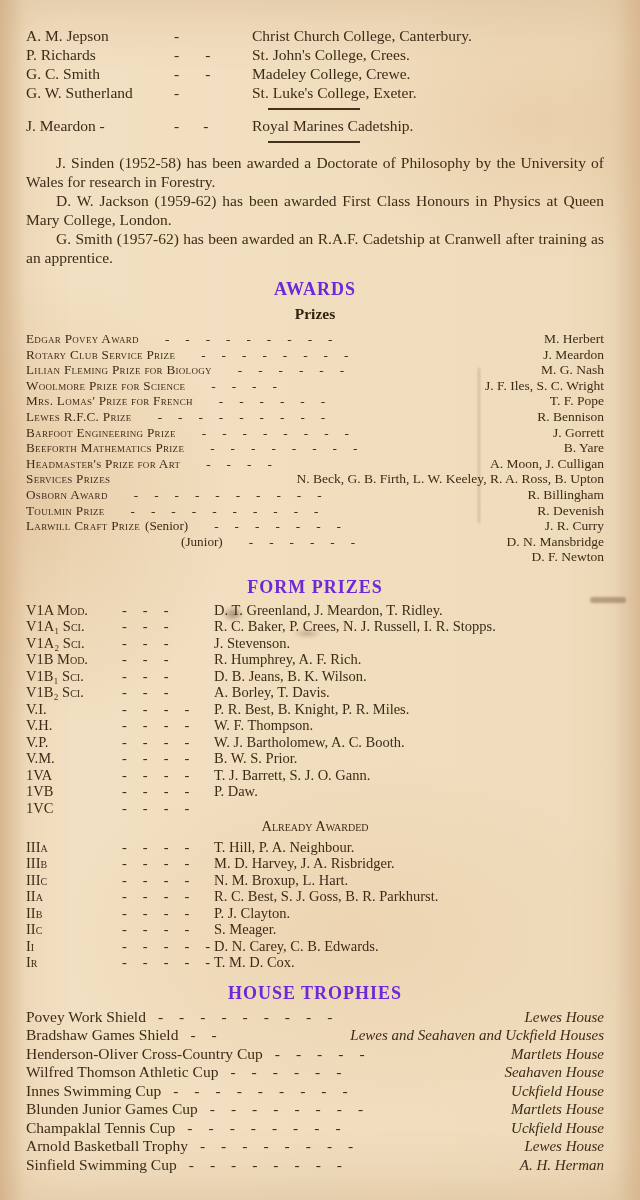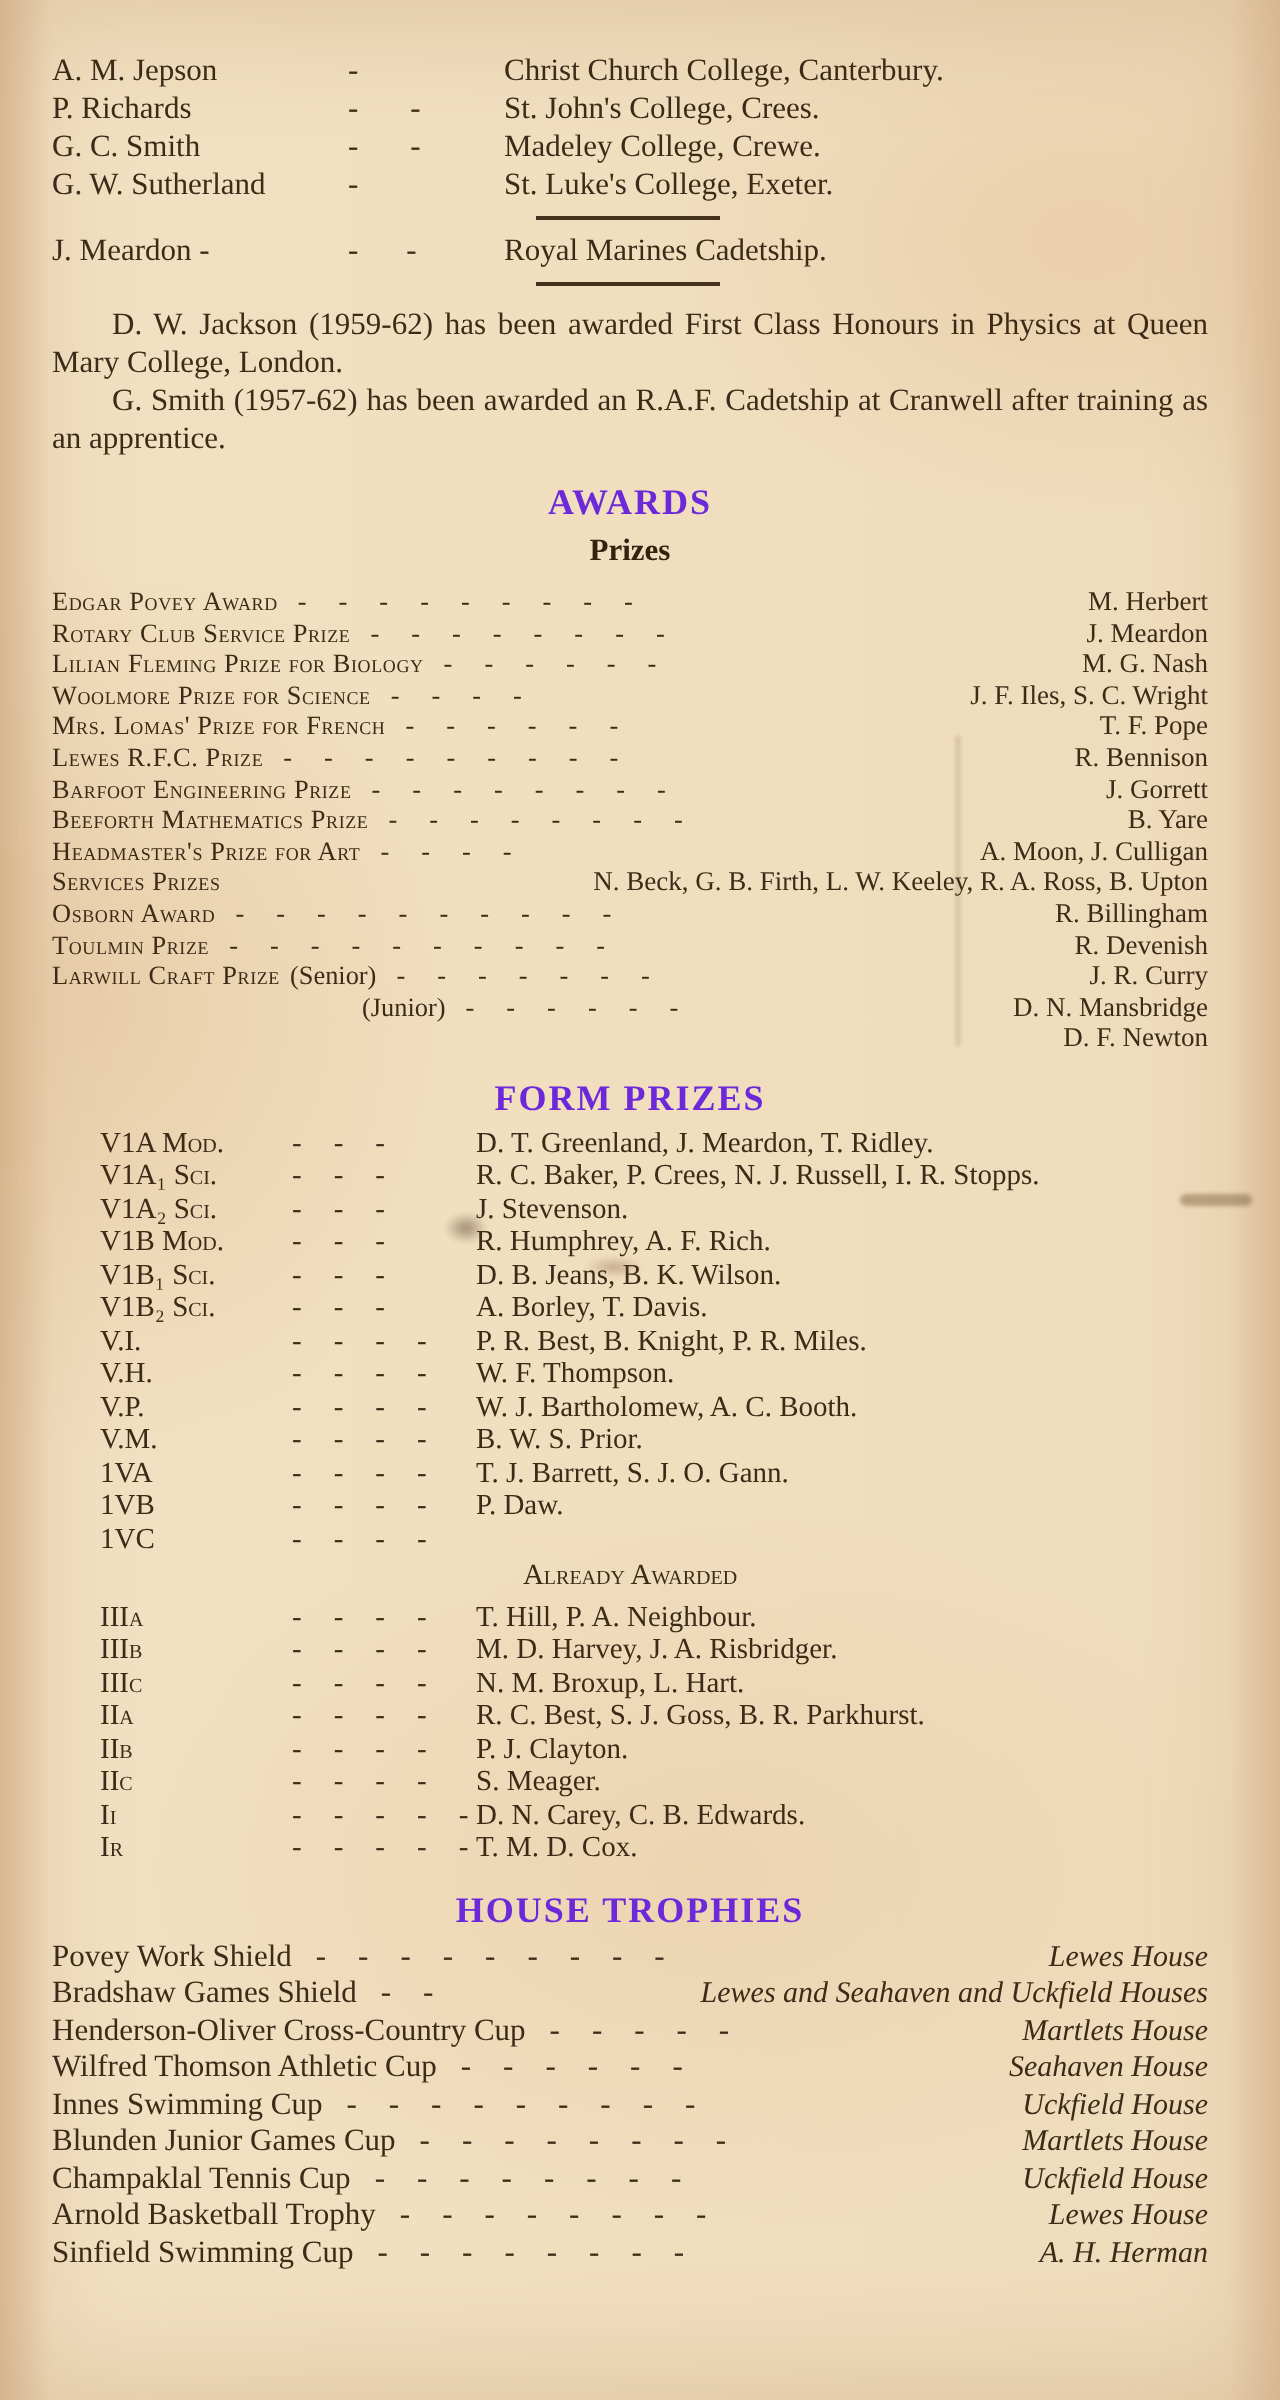--- a/index.html
+++ b/index.html
@@ -39,31 +39,31 @@
   
   .paras { margin-top:10px; }
   .para { margin:0; font-size:15.5px; line-height:19px; text-indent:30px; text-align:justify; }
 
   
   .h1 { text-align:center; font-weight:bold; font-size:18px; letter-spacing:1px; color:#6d28d9; margin:12px 0 0 0; }
   .h2 { text-align:center; font-weight:bold; font-size:15.5px; color:#33220f; margin:5px 0 8px 0; }
 
   
   .prizes { margin-top:2px; }
-  .prow { display:flex; align-items:flex-start; font-size:13.2px; line-height:15.6px; }
+  .prow { display:flex; align-items:flex-start; font-size:13.2px; line-height:15.6px;gap:16px; }
   .prow.indent { margin-left:150px; }
   .plabel { flex:none; white-space:nowrap; }
   .sc { font-variant:small-caps; letter-spacing:0.3px; }
   .plain:not(:empty) { margin-left:5px; }
   .leader { flex:1; letter-spacing:16px; white-space:nowrap; overflow:hidden; padding-left:10px; margin-right:6px; }
   .pwinner { flex:none; white-space:nowrap; font-size:13.5px; }
 
   
   .fsec { margin-top:4px; }
-  .frow { display:flex; align-items:flex-start; font-size:14.5px; line-height:16.5px;margin-left:24px; }
+  .frow { display:flex; align-items:flex-start; font-size:14.5px; line-height:16.5px; }
   .fform { flex:none; width:96px; font-variant:small-caps; white-space:nowrap; }
   .fleader { flex:none; width:92px; letter-spacing:16px; white-space:nowrap; overflow:hidden; }
   .fnames { flex:1; white-space:nowrap; }
   .aa-line { text-align:center; font-variant:small-caps; font-size:14.5px; line-height:16.5px; margin-top:2px; }
 
   
   .hsec { margin-top:4px; }
   .hrow { display:flex; align-items:baseline; font-size:15.5px; line-height:18.5px; }
   .hlabel { flex:none; white-space:nowrap; }
   .hleader { flex:1; letter-spacing:16px; white-space:nowrap; overflow:hidden; padding-left:12px; margin-right:5px; }
@@ -115,20 +115,21 @@
   <div class="trow meardon">
     <span class="cname">J. Meardon -</span>
     <span class="cdash">--</span>
     <span class="ccollege">Royal Marines Cadetship.</span>
   </div>
 
   <div class="rule"></div>
 
   <section class="paras">
 
+      <p class="para">J. Sinden (1952-58) has been awarded a Doctorate of Philosophy by the University of Wales for research in Forestry.</p>
 
       <p class="para">D. W. Jackson (1959-62) has been awarded First Class Honours in Physics at Queen Mary College, London.</p>
 
       <p class="para">G. Smith (1957-62) has been awarded an R.A.F. Cadetship at Cranwell after training as an apprentice.</p>
     </section>
 
   <h1 class="h1">AWARDS</h1>
   <h2 class="h2">Prizes</h2>
 
   <section class="prizes">

